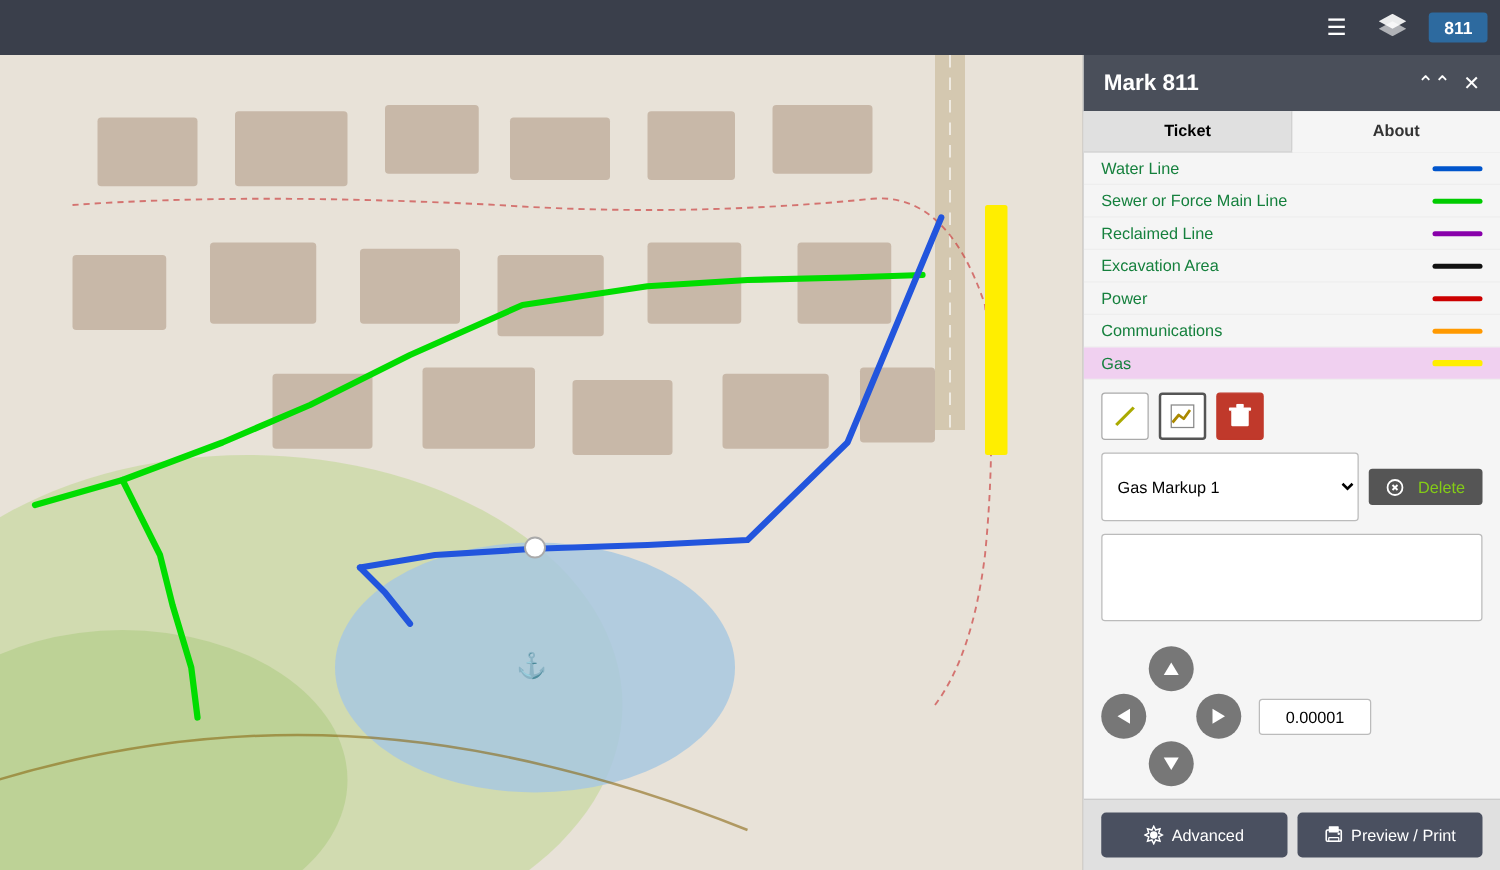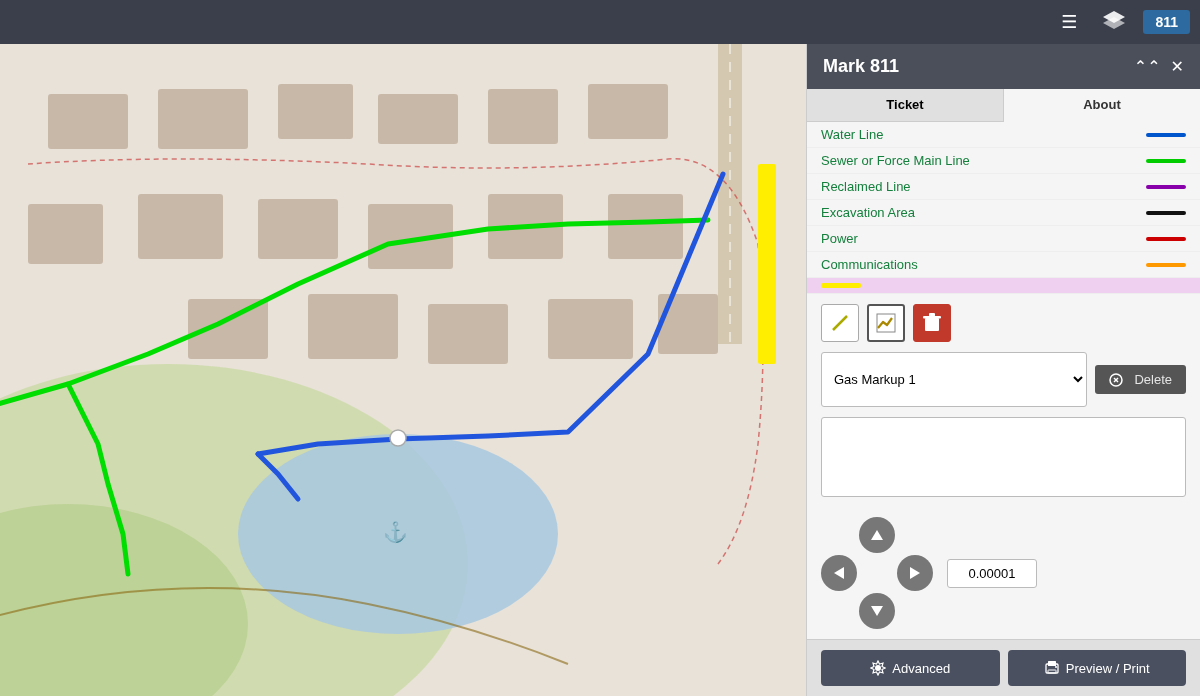--- a/index.html
+++ b/index.html
@@ -46,21 +46,21 @@
 
     
     .map-svg {
       position: absolute;
       top: 0; left: 0;
       width: 100%; height: 100%;
     }
 
     
     .panel {
-      width: 394px;
+      width: 334px;
       background: #f5f5f5;
       display: flex;
       flex-direction: column;
       border-left: 1px solid #ccc;
       flex-shrink: 0;
     }
 
     .panel-header {
       background: #4a4f5a;
       color: white;
@@ -173,21 +173,21 @@
     .markup-name-select {
       flex: 1;
       padding: 18px 8px;
       border: 1px solid #bbb;
       border-radius: 3px;
       background: white;
       font-size: 13px;
     }
     .delete-btn {
       background: #555;
-      color: #e5e5e5;
+      color: #84cc16;
       border: none;
       padding: 7px 14px;
       border-radius: 3px;
       font-size: 13px;
       cursor: pointer;
       display: flex;
       align-items: center;
       gap: 11px;
     }
 
@@ -369,20 +369,21 @@
         </div>
         <div class="legend-row">
           <span class="legend-label">Power</span>
           <div class="legend-line" style="background:#cc0000;"></div>
         </div>
         <div class="legend-row">
           <span class="legend-label">Communications</span>
           <div class="legend-line" style="background:#ff9900;"></div>
         </div>
         <div class="legend-row highlighted">
+          <span class="legend-label">Gas</span>
           <div class="legend-line" style="background:#ffee00; height:5px;"></div>
         </div>
       </div>
 
       <div class="markup-tools">
         <button class="tool-btn">
           <svg width="20" height="20" viewBox="0 0 20 20">
             <line x1="3" y1="17" x2="17" y2="3" stroke="#aaaa00" stroke-width="2.5"></line>
           </svg>
         </button>

